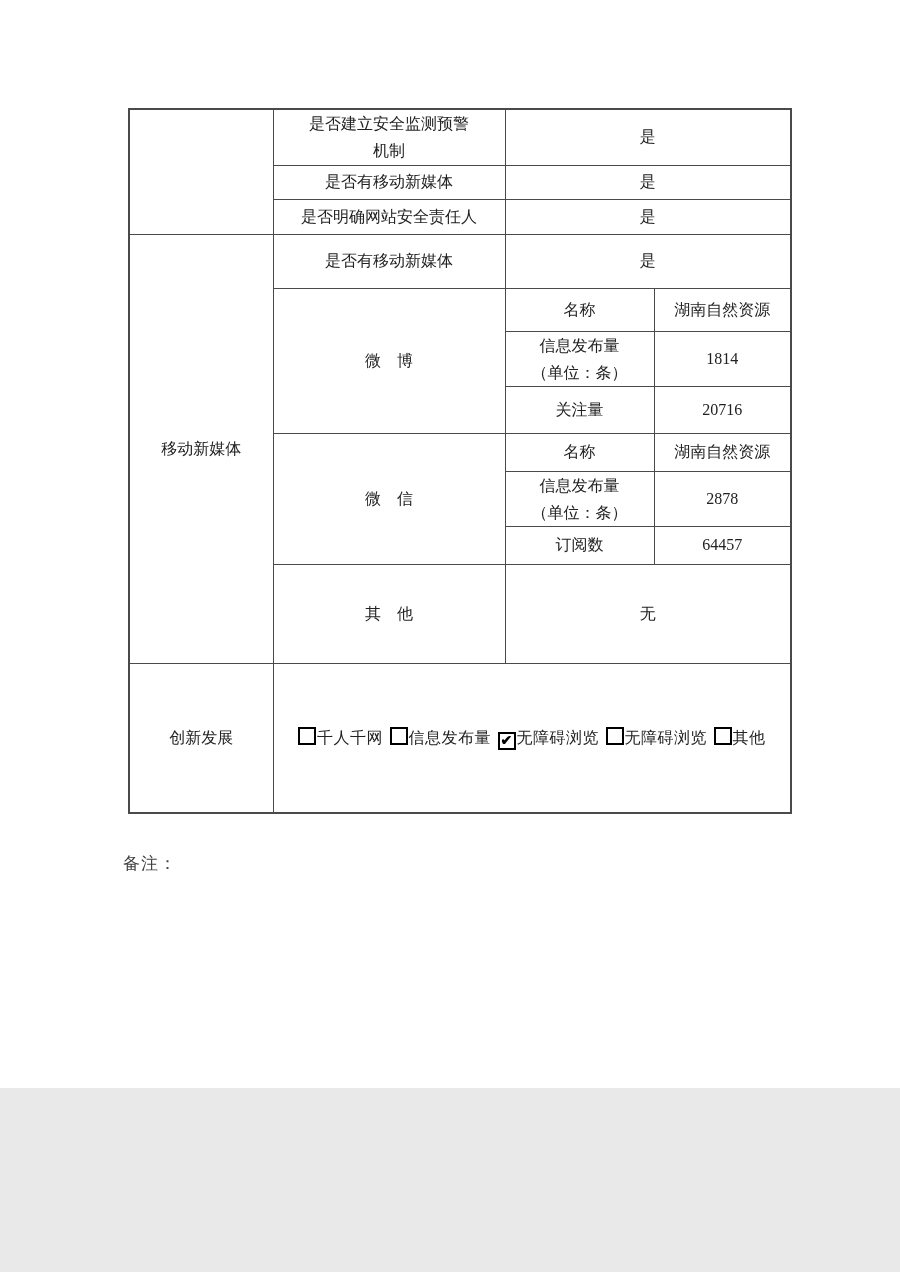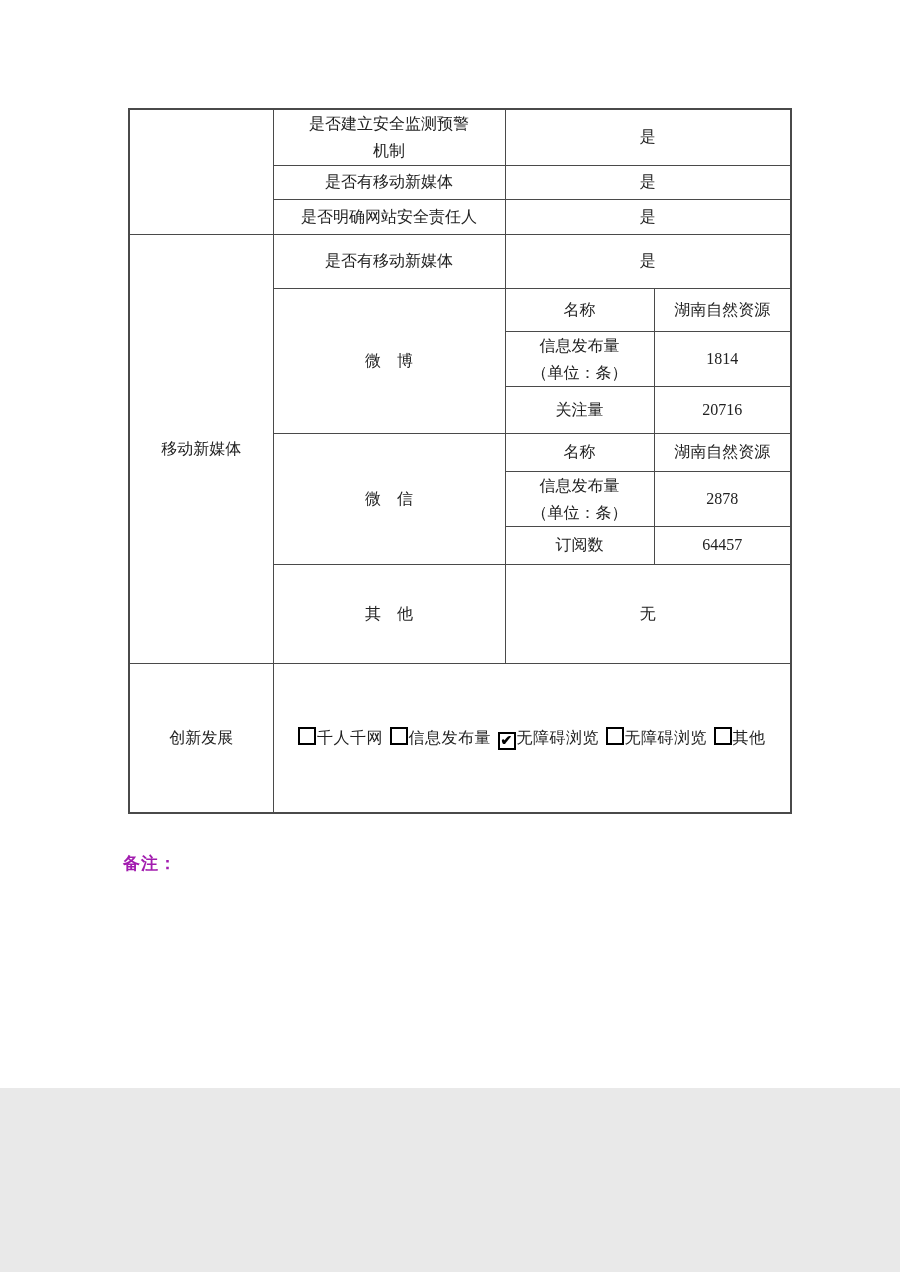--- a/index.html
+++ b/index.html
@@ -47,21 +47,21 @@
     vertical-align:-2px;
     line-height:14px;
     font-size:14px;
     font-weight:bold;
     color:#000;
     text-align:center;
   }
   .cb-box.first{margin-left:0;}
   .notes{
     position:absolute;left:123px;top:852px;
-    font-size:17px;font-weight:bold;color:#a21caf;
+    font-size:17px;font-weight:normal;color:#404040;
     letter-spacing:1px;
   }
   .page-number{
     position:absolute;left:0;top:1178px;width:100%;
     text-align:center;font-size:18px;color:#222;
   }
 </style>
 </head>
 <body>
 

